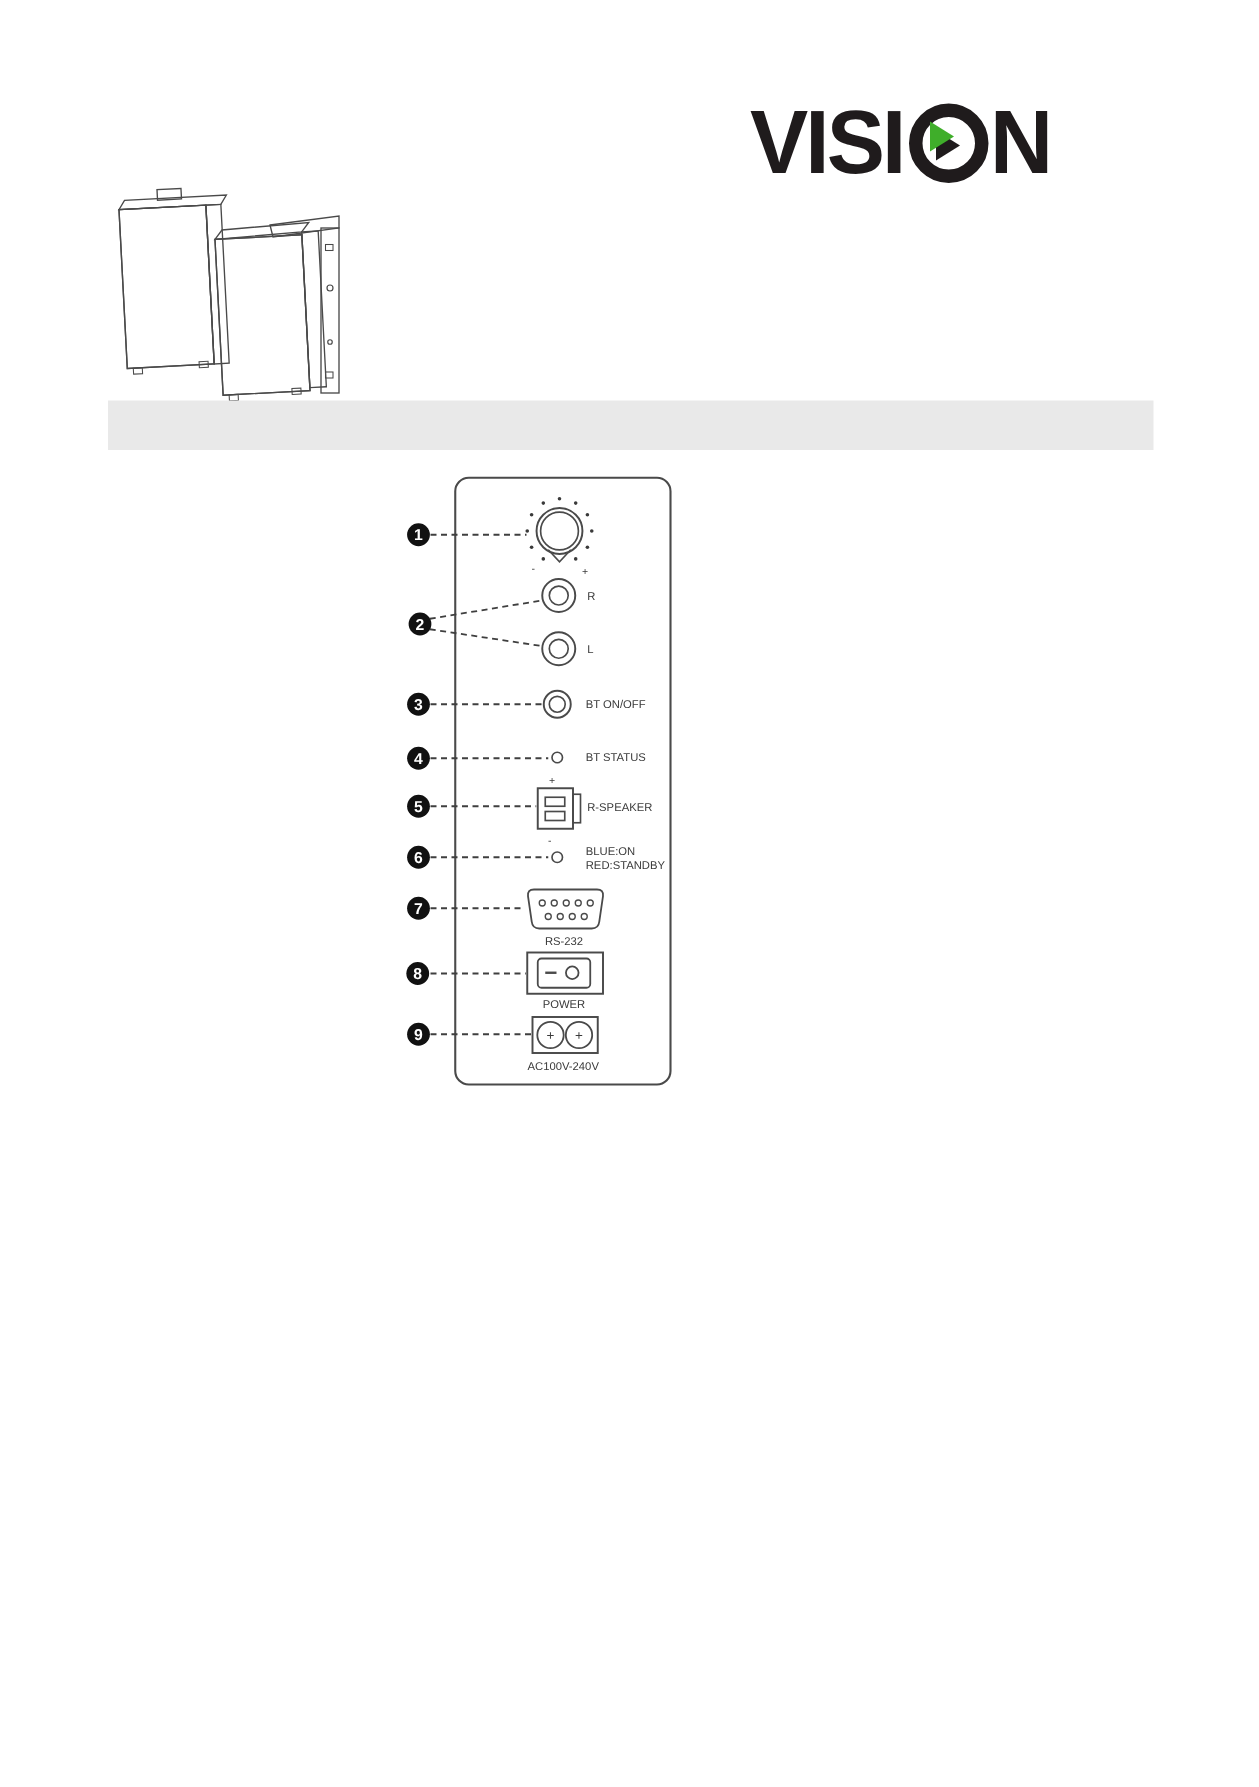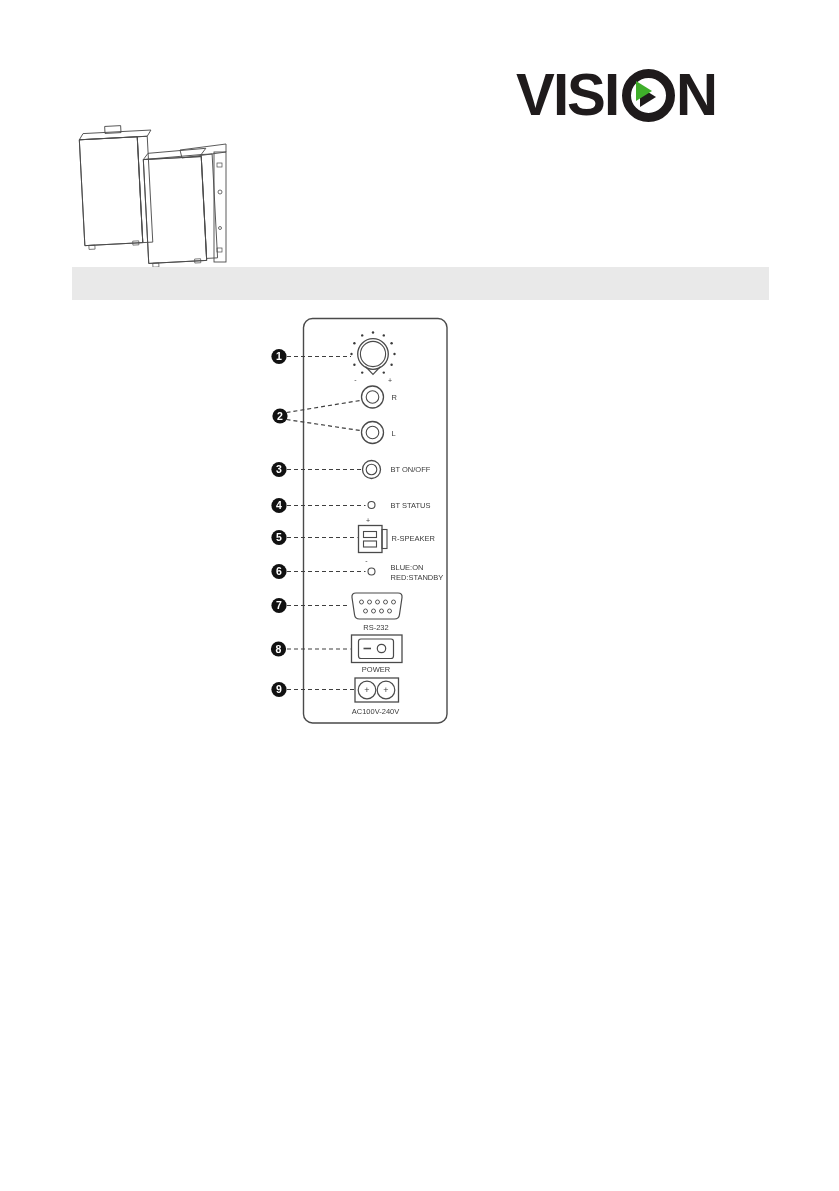--- a/index.html
+++ b/index.html
@@ -1,19 +1,19 @@
 <!DOCTYPE html>
 <html><head>
 <meta charset="utf-8">
 <style>
   html,body{margin:0;padding:0;background:#fff;}
   .page{position:relative;width:839px;height:1191px;background:#ffffff;overflow:hidden;
         font-family:"Liberation Sans",sans-serif;}
   
-  .logo{position:absolute;left:516px;top:64px;height:62px;display:flex;align-items:center;}
+  .logo{position:absolute;left:500px;top:64px;height:62px;display:flex;align-items:center;}
   .logo-text{font-size:60px;font-weight:bold;letter-spacing:-2px;color:#1f1b1c;line-height:1;
              transform:scaleX(.97);transform-origin:left center;}
   .logo-o{width:53px;height:53px;border-radius:50%;border:9px solid #1f1b1c;position:relative;
           margin:0 1px;box-sizing:border-box;background:#fff;flex:0 0 auto;}
   .tri{position:absolute;width:0;height:0;border-top:10px solid transparent;
        border-bottom:10px solid transparent;}
   .tri-black{left:9px;top:9px;border-left:16px solid #1f1b1c;}
   .tri-green{left:5px;top:3px;border-left:16px solid #3fae2a;}
   
   .banner{position:absolute;left:72px;top:267px;width:697px;height:33px;background:#e9e9e9;}

